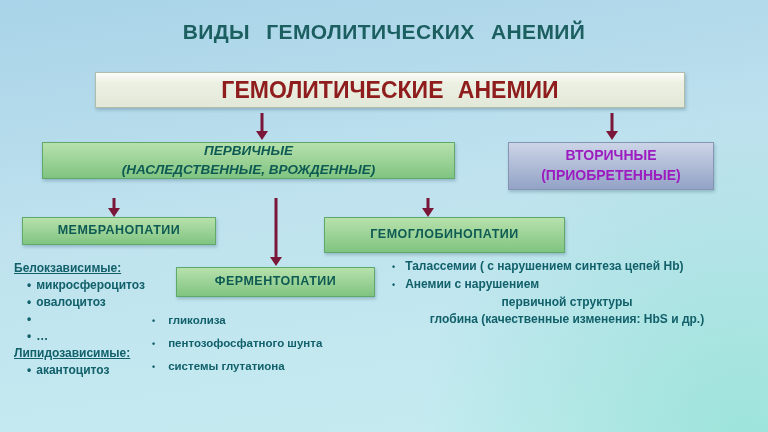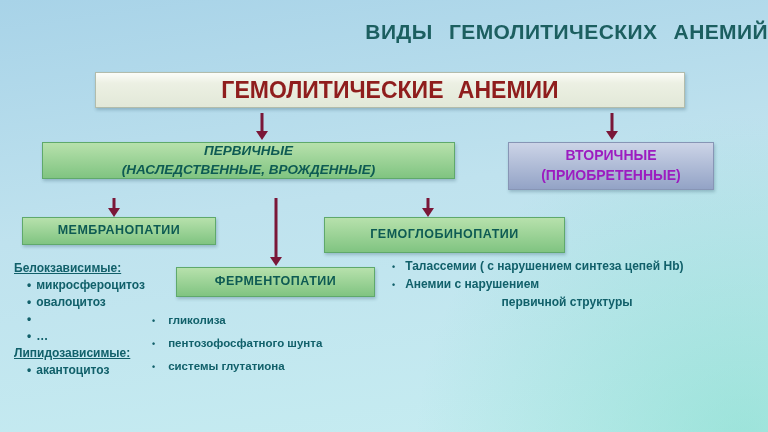--- a/index.html
+++ b/index.html
@@ -19,21 +19,21 @@
     background: radial-gradient(circle at 97% 103%, rgba(105, 216, 190, 0.45), rgba(105,216,190,0) 38%);
     pointer-events: none;
   }
 
   .title {
     position: absolute;
     top: 20px;
     left: 0;
     width: 100%;
     margin: 0;
-    text-align: right;
+    text-align: center;
     font-size: 21px;
     font-weight: bold;
     letter-spacing: 0.4px;
     word-spacing: 10px;
     color: var(--title-text);
     z-index: 2;
   }
 
   .box {
     position: absolute;
@@ -213,15 +213,16 @@
       <li>
           <span class="blt">•</span>
           <span>Талассемии ( с нарушением синтеза цепей Hb)</span>
         </li>
       <li>
           <span class="blt">•</span>
           <span>Анемии с нарушением</span>
         </li>
     </ul>
     <div class="cont">первичной структуры</div>
+    <div class="cont">глобина (качественные изменения: HbS и др.)</div>
   </div>
 
 </div>
 
 </body></html>

